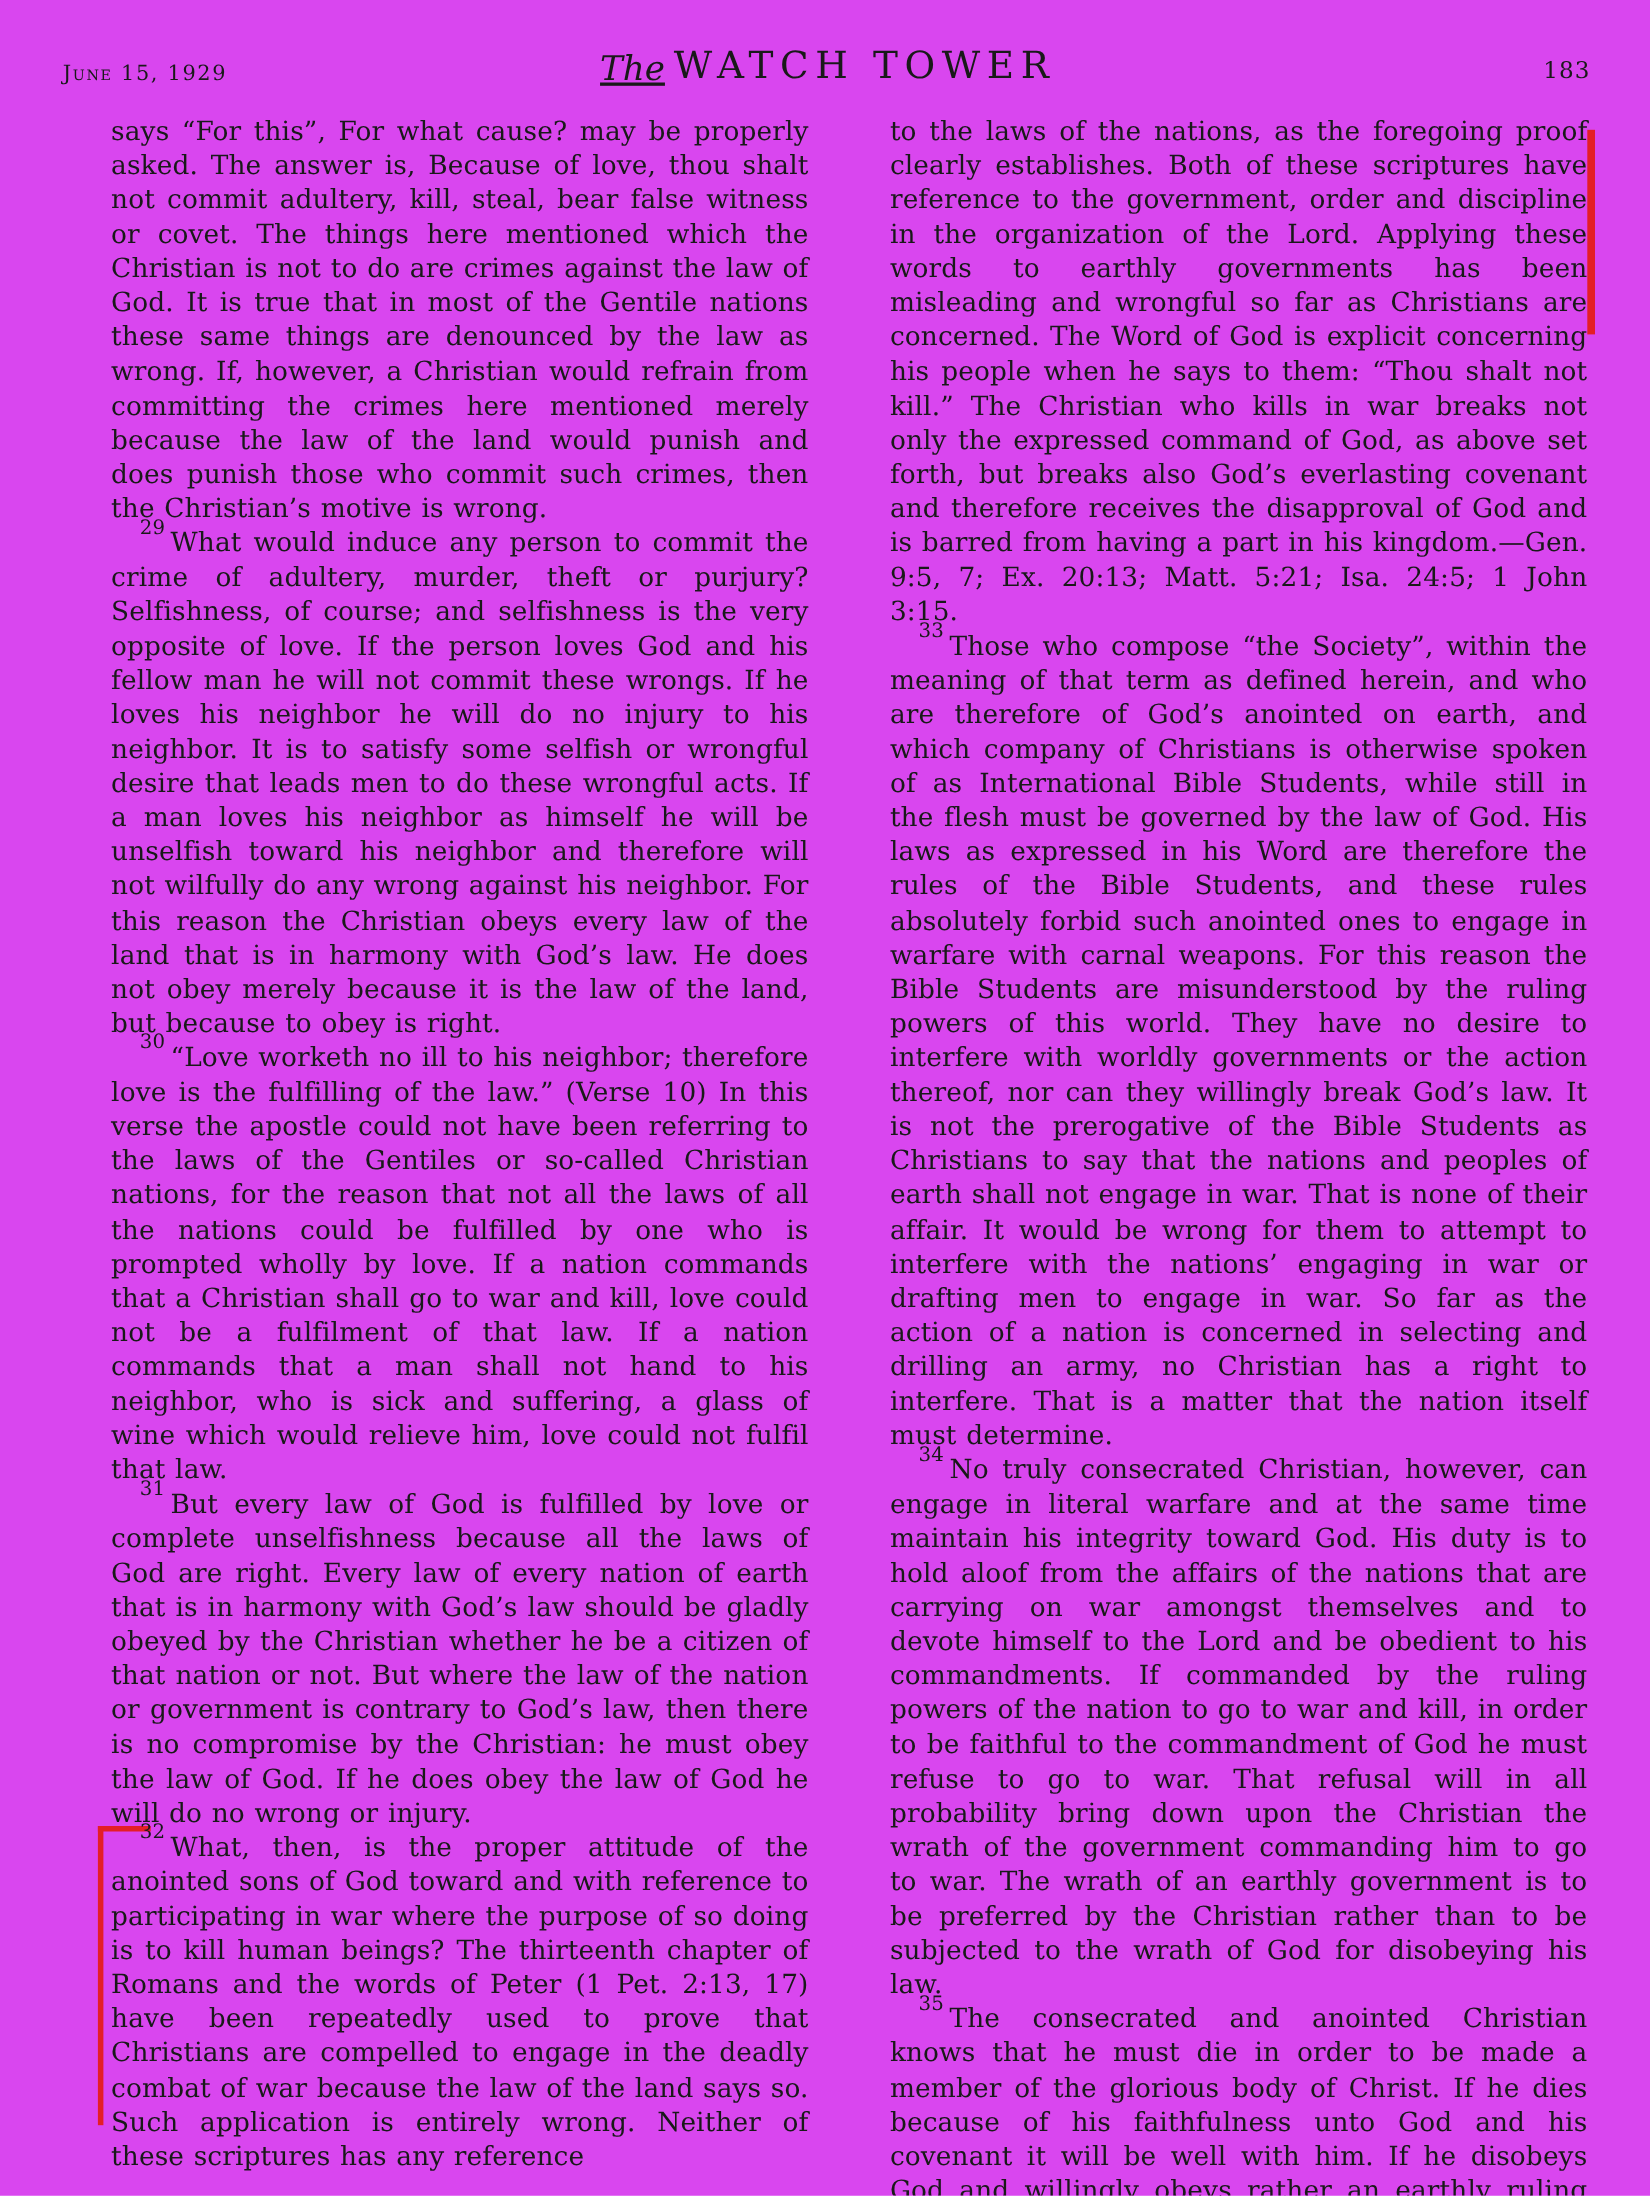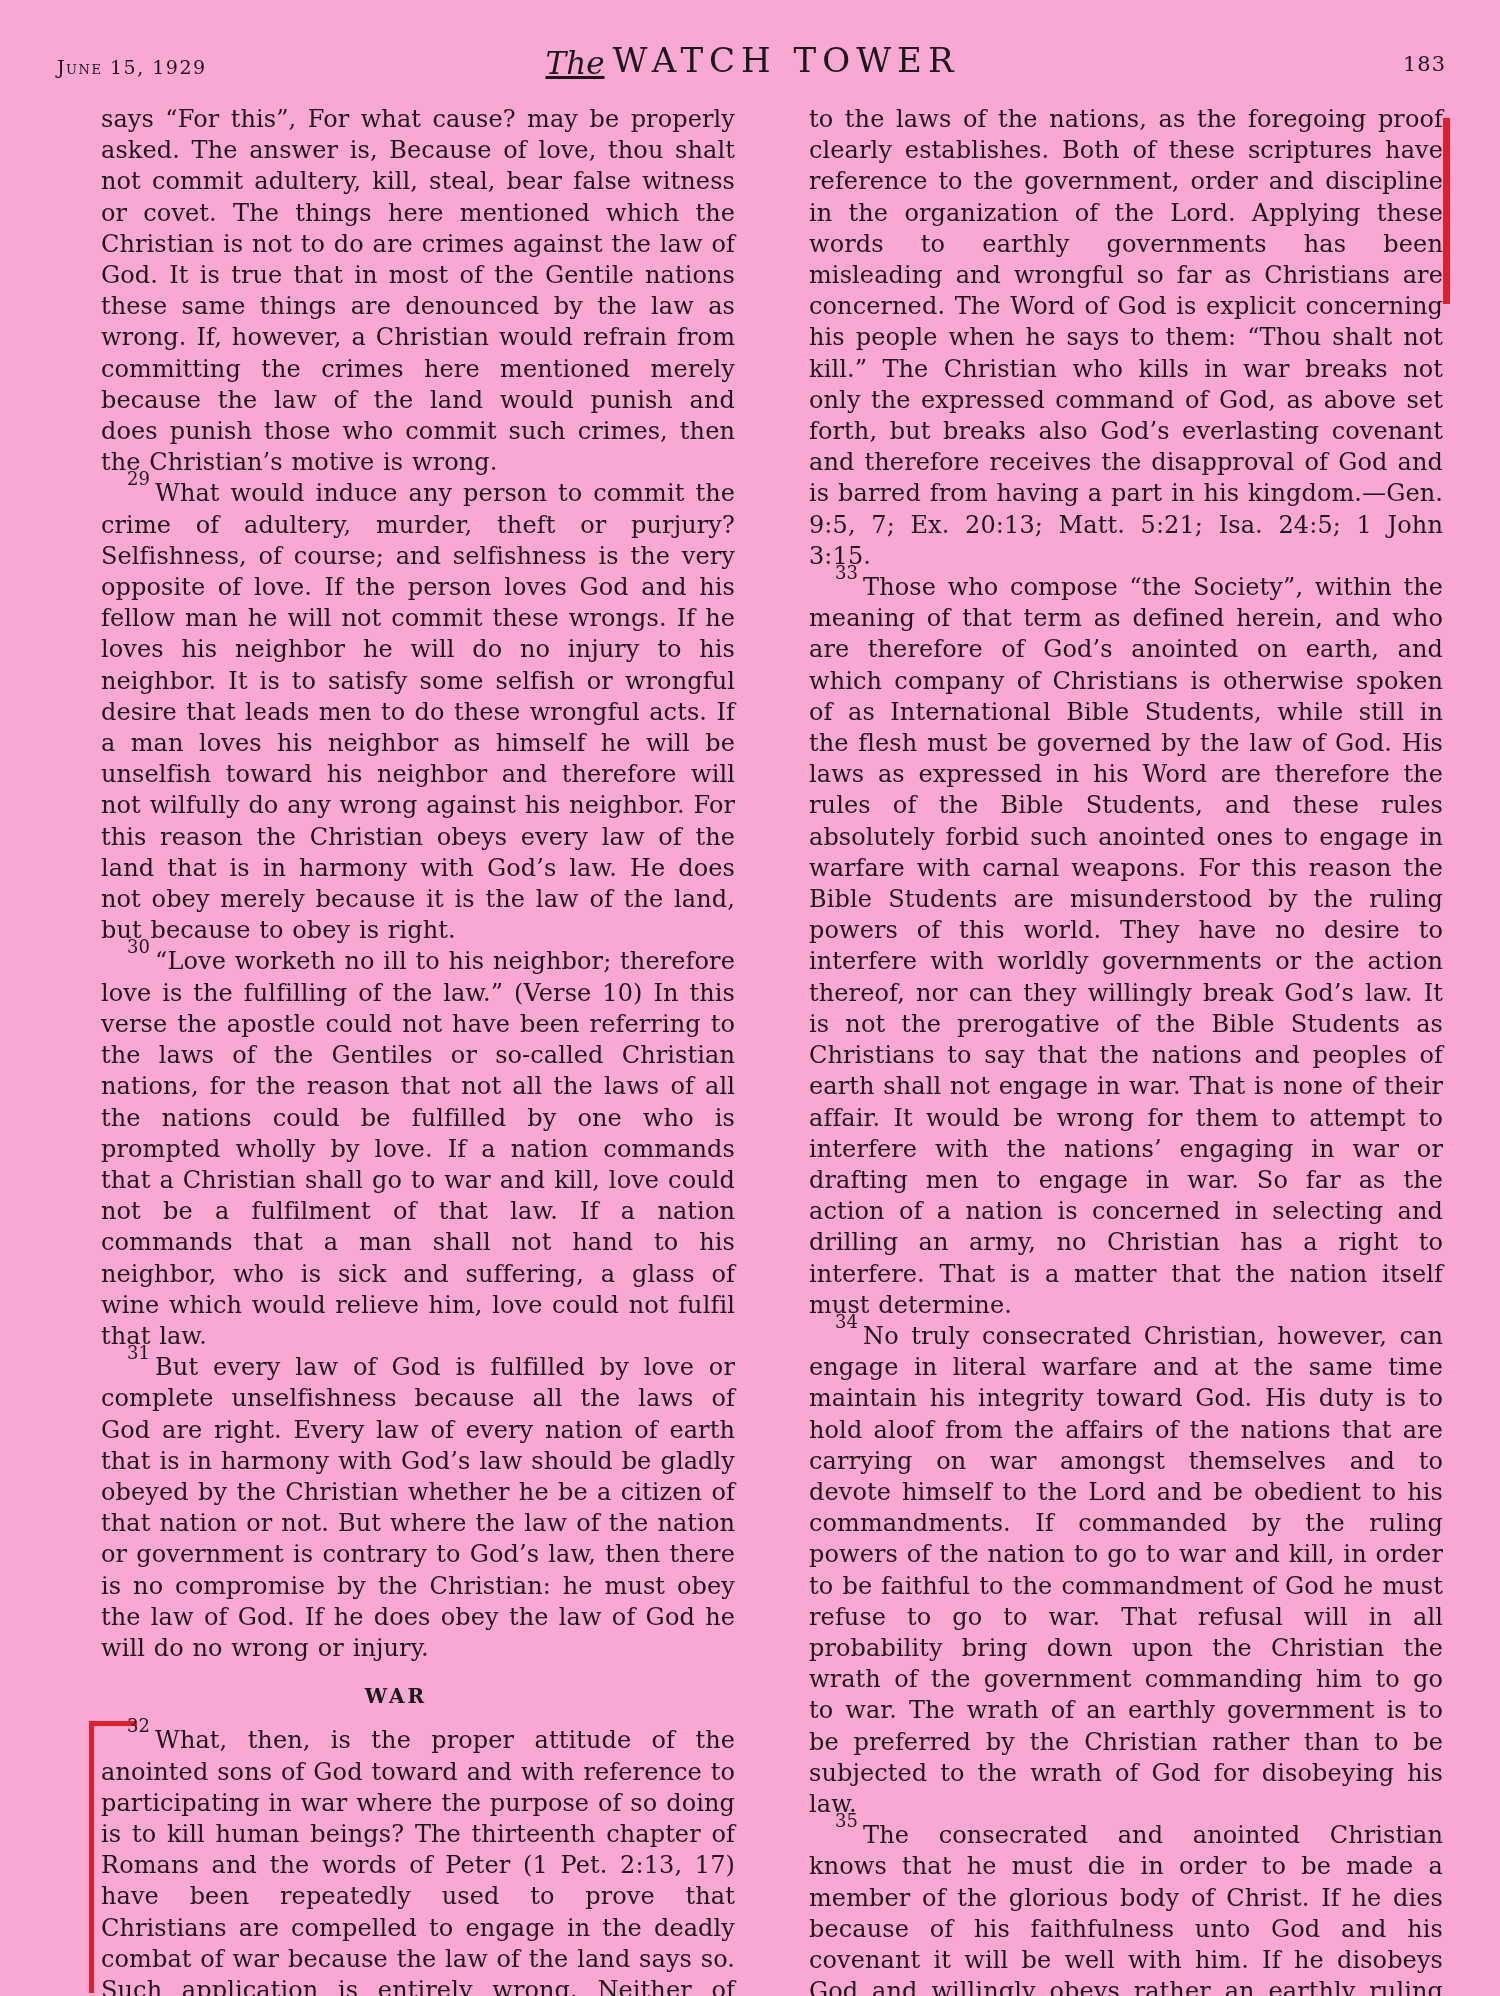--- a/index.html
+++ b/index.html
@@ -5,21 +5,21 @@
   * { margin: 0; padding: 0; box-sizing: border-box; }
   html, body { width: 1500px; height: 1996px; }
   body {
     background: #ffffff;
     font-family: "DejaVu Serif", "Liberation Serif", serif;
   }
   .page {
     position: relative;
     width: 1500px;
     height: 1996px;
-    background: #f9a8d4;
+    background: #d946ef;
     color: #191919;
     overflow: hidden;
   }
 
   
   .masthead { position: absolute; top: 40px; left: 57px; right: 52px; height: 52px; }
   .issue-date {
     position: absolute; left: 0; top: 16px;
     font-size: 19px; font-variant: small-caps; letter-spacing: 1.5px;
   }
@@ -93,21 +93,20 @@
   </div>
 
   <div class="columns">
 
     <div class="col">
       <p class="para cont"><span>says “For this”, For what cause? may be properly asked. The answer is, Because of love, thou shalt not commit adultery, kill, steal, bear false witness or covet. The things here mentioned which the Christian is not to do are crimes against the law of God. It is true that in most of the Gentile nations these same things are denounced by the law as wrong. If, however, a Christian would refrain from committing the crimes here mentioned merely because the law of the land would punish and does punish those who commit such crimes, then the Christian’s motive is wrong.</span></p>
       <p class="para"><sup class="pnum">29</sup><span>What would induce any person to commit the crime of adultery, murder, theft or purjury? Selfishness, of course; and selfishness is the very opposite of love. If the person loves God and his fellow man he will not commit these wrongs. If he loves his neighbor he will do no injury to his neighbor. It is to satisfy some selfish or wrongful desire that leads men to do these wrongful acts. If a man loves his neighbor as himself he will be unselfish toward his neighbor and therefore will not wilfully do any wrong against his neighbor. For this reason the Christian obeys every law of the land that is in harmony with God’s law. He does not obey merely because it is the law of the land, but because to obey is right.</span></p>
       <p class="para"><sup class="pnum">30</sup><span>“Love worketh no ill to his neighbor; therefore love is the fulfilling of the law.” (Verse 10) In this verse the apostle could not have been referring to the laws of the Gentiles or so-called Christian nations, for the reason that not all the laws of all the nations could be fulfilled by one who is prompted wholly by love. If a nation commands that a Christian shall go to war and kill, love could not be a fulfilment of that law. If a nation commands that a man shall not hand to his neighbor, who is sick and suffering, a glass of wine which would relieve him, love could not fulfil that law.</span></p>
       <p class="para"><sup class="pnum">31</sup><span>But every law of God is fulfilled by love or complete unselfishness because all the laws of God are right. Every law of every nation of earth that is in harmony with God’s law should be gladly obeyed by the Christian whether he be a citizen of that nation or not. But where the law of the nation or government is contrary to God’s law, then there is no compromise by the Christian: he must obey the law of God. If he does obey the law of God he will do no wrong or injury.</span></p>
 
-      <h3 class="section-heading">WAR</h3>
 
       <p class="para">
         <span class="margin-bracket" style="border-color: rgb(228, 30, 38);"></span><sup class="pnum">32</sup><span>What, then, is the proper attitude of the anointed sons of God toward and with reference to participating in war where the purpose of so doing is to kill human beings? The thirteenth chapter of Romans and the words of Peter (1 Pet. 2:13, 17) have been repeatedly used to prove that Christians are compelled to engage in the deadly combat of war because the law of the land says so. Such application is entirely wrong. Neither of these scriptures has any reference</span></p>
     </div>
 
     <div class="col">
       <p class="para cont">
         <span class="margin-line" style="background-color: rgb(228, 30, 38);"></span><span>to the laws of the nations, as the foregoing proof clearly establishes. Both of these scriptures have reference to the government, order and discipline in the organization of the Lord. Applying these words to earthly governments has been misleading and wrongful so far as Christians are concerned. The Word of God is explicit concerning his people when he says to them: “Thou shalt not kill.” The Christian who kills in war breaks not only the expressed command of God, as above set forth, but breaks also God’s everlasting covenant and therefore receives the disapproval of God and is barred from having a part in his kingdom.—Gen. 9:5, 7; Ex. 20:13; Matt. 5:21; Isa. 24:5; 1 John 3:15.</span></p>
       <p class="para"><sup class="pnum">33</sup><span>Those who compose “the Society”, within the meaning of that term as defined herein, and who are therefore of God’s anointed on earth, and which company of Christians is otherwise spoken of as International Bible Students, while still in the flesh must be governed by the law of God. His laws as expressed in his Word are therefore the rules of the Bible Students, and these rules absolutely forbid such anointed ones to engage in warfare with carnal weapons. For this reason the Bible Students are misunderstood by the ruling powers of this world. They have no desire to interfere with worldly governments or the action thereof, nor can they willingly break God’s law. It is not the prerogative of the Bible Students as Christians to say that the nations and peoples of earth shall not engage in war. That is none of their affair. It would be wrong for them to attempt to interfere with the nations’ engaging in war or drafting men to engage in war. So far as the action of a nation is concerned in selecting and drilling an army, no Christian has a right to interfere. That is a matter that the nation itself must determine.</span></p>
       <p class="para"><sup class="pnum">34</sup><span>No truly consecrated Christian, however, can engage in literal warfare and at the same time maintain his integrity toward God. His duty is to hold aloof from the affairs of the nations that are carrying on war amongst themselves and to devote himself to the Lord and be obedient to his commandments. If commanded by the ruling powers of the nation to go to war and kill, in order to be faithful to the commandment of God he must refuse to go to war. That refusal will in all probability bring down upon the Christian the wrath of the government commanding him to go to war. The wrath of an earthly government is to be preferred by the Christian rather than to be subjected to the wrath of God for disobeying his law.</span></p>

